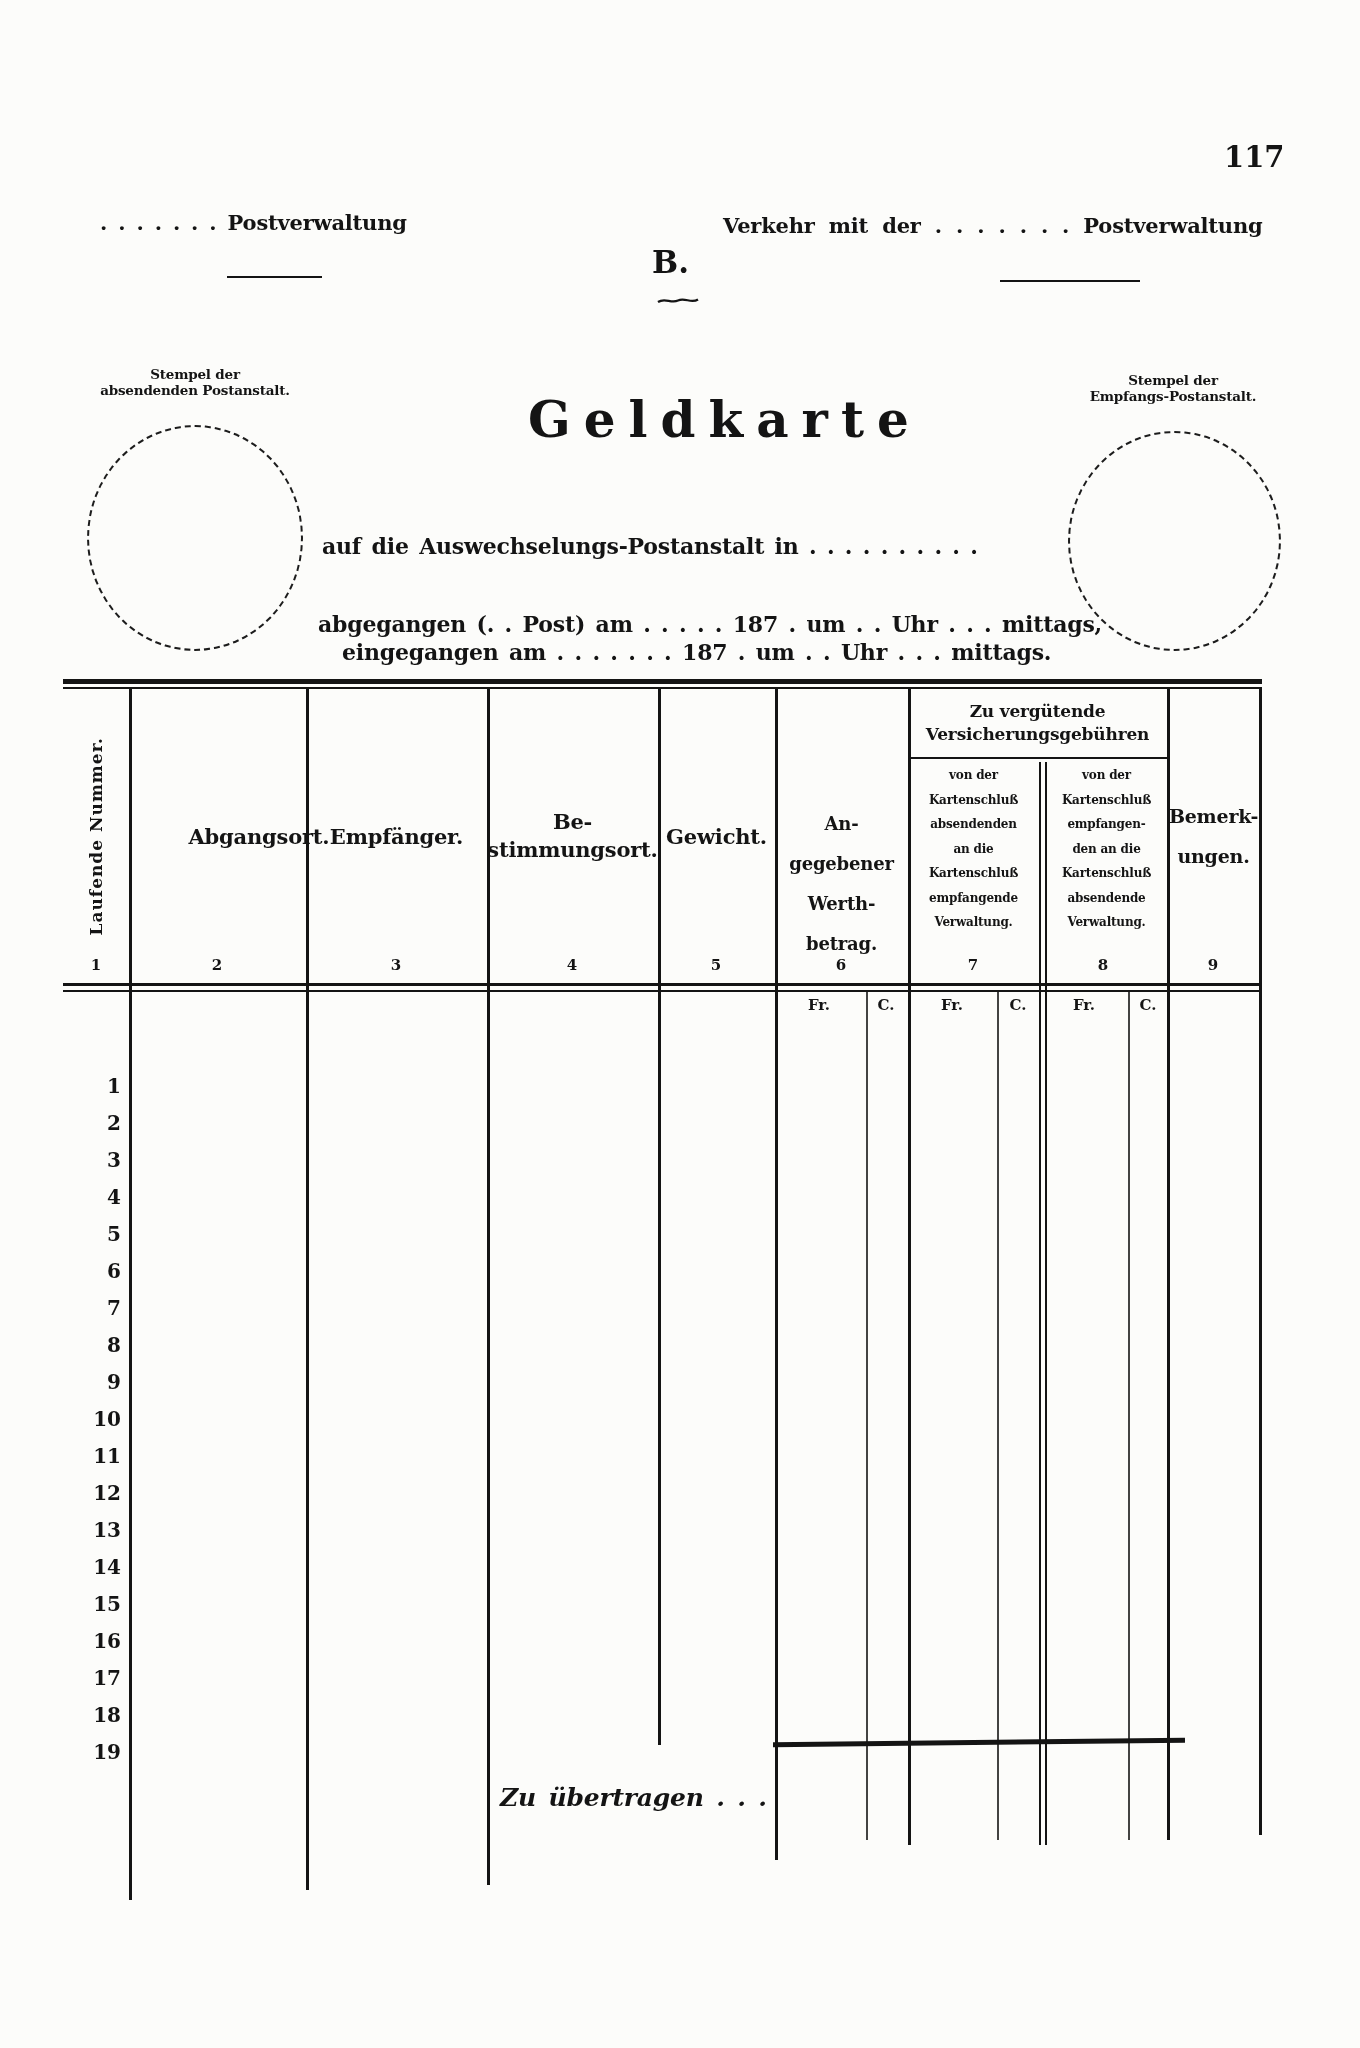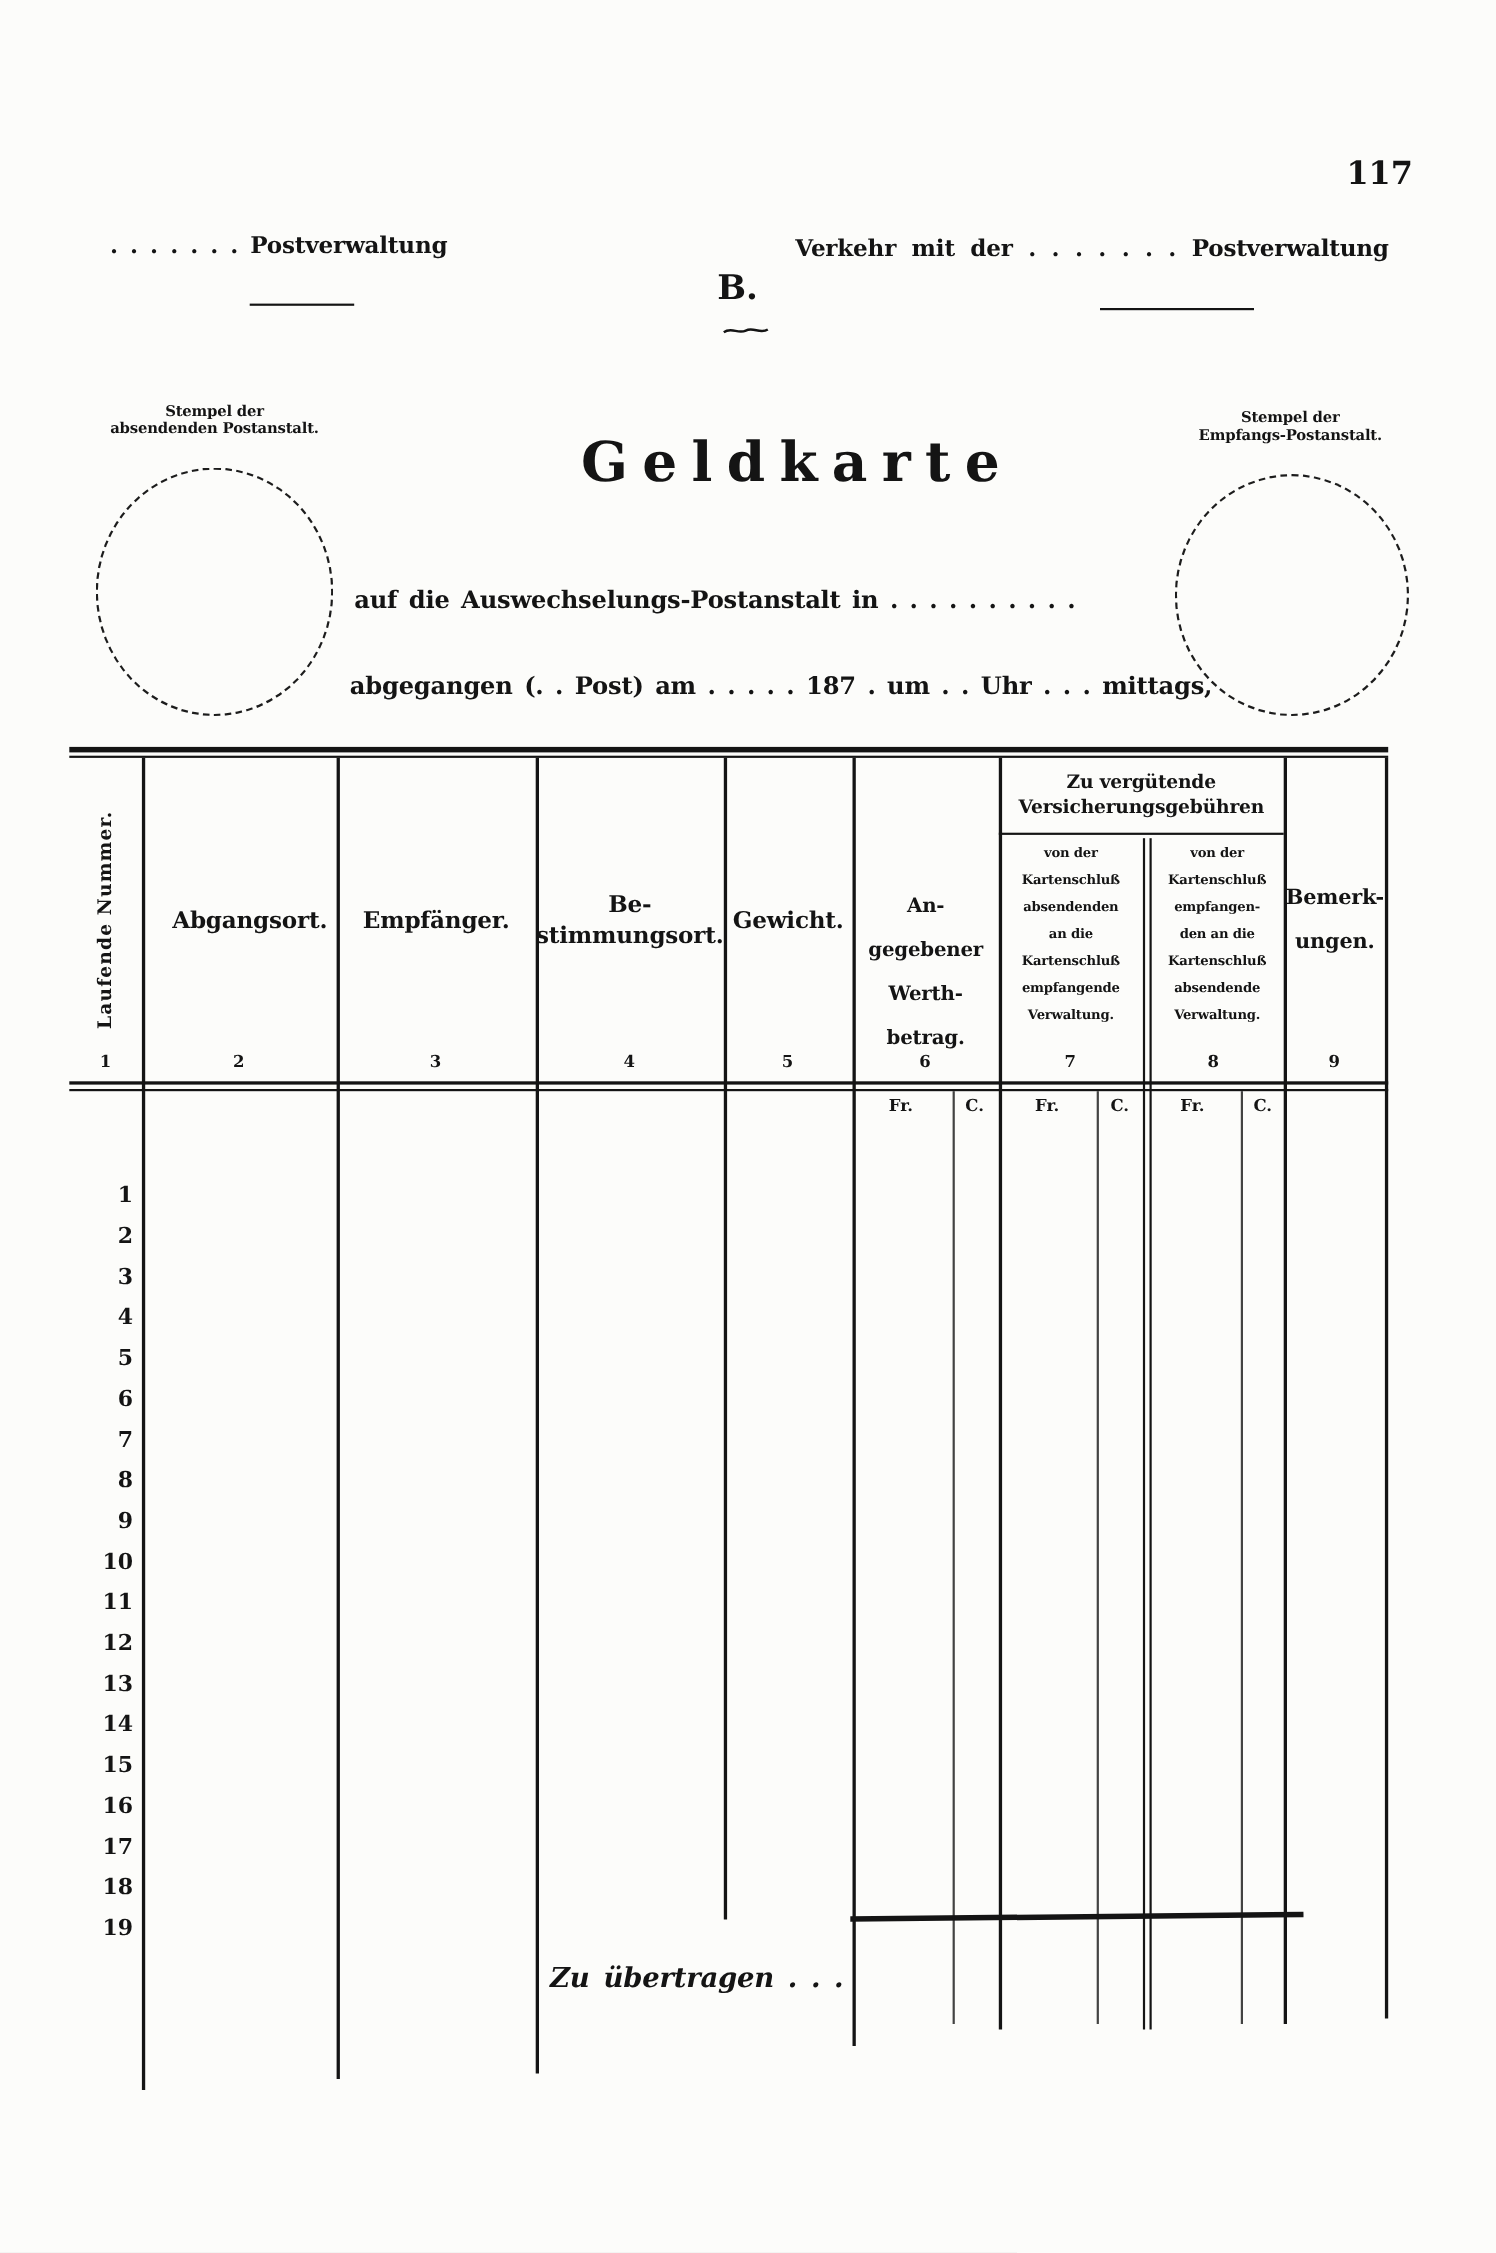--- a/index.html
+++ b/index.html
@@ -56,20 +56,21 @@
 
   <div class="abs stamp-label frak" style="left:1058px;top:372px;">
     <span style="display:block;">Stempel der</span>
     <span style="display:block;">Empfangs-Postanstalt.</span>
   </div>
   <div class="abs stamp-circle" style="left:1068px;top:431px;width:209px;height:216px;"></div>
 
   <div class="abs title">Geldkarte</div>
   <div class="abs fline frak" style="left:322px;top:533px;">auf die Auswechselungs-Postanstalt in . . . . . . . . . .</div>
   <div class="abs fline frak" style="left:318px;top:611px;">abgegangen (. . Post) am . . . . . 187 . um . . Uhr . . . mittags,</div>
+  <div class="abs fline frak" style="left:342px;top:639px;">eingegangen am . . . . . . . 187 . um . . Uhr . . . mittags.</div>
 
   <div class="rule" style="left:63px;top:679px;width:1199px;height:5px;"></div>
   <div class="rule" style="left:63px;top:687px;width:1199px;height:2px;"></div>
 
   <div class="rule" style="left:908px;top:757px;width:259px;height:2px;"></div>
 
   <div class="rule" style="left:63px;top:983px;width:1199px;height:3px;"></div>
   <div class="rule" style="left:63px;top:990px;width:1199px;height:2px;"></div>
 
   <div class="rule" style="left:773px;top:1740px;width:412px;height:5px;transform:rotate(-0.6deg);"></div>
@@ -85,21 +86,21 @@
   <div class="rule" style="left:1167px;top:689px;width:3px;height:1151px;"></div>
   <div class="rule" style="left:1259px;top:689px;width:3px;height:1146px;"></div>
 
   <div class="rule" style="left:866px;top:992px;width:1.5px;height:848px;opacity:.8;"></div>
   <div class="rule" style="left:997px;top:992px;width:1.5px;height:848px;opacity:.8;"></div>
   <div class="rule" style="left:1128px;top:992px;width:1.5px;height:848px;opacity:.8;"></div>
 
   <div class="abs cell" style="left:63px;top:689px;width:66px;height:294px;">
     <span class="rot">Laufende Nummer.</span>
   </div>
-  <div class="abs cell frak" style="left:129px;top:689px;width:196px;height:294px;font-size:21px;">Abgangsort.</div>
+  <div class="abs cell frak" style="left:129px;top:689px;width:196px;height:294px;font-size:21px;padding-left:32px;">Abgangsort.</div>
   <div class="abs cell frak" style="left:306px;top:689px;width:181px;height:294px;font-size:21px;">Empfänger.</div>
   <div class="abs cell col frak" style="left:487px;top:689px;width:171px;height:294px;font-size:21px;line-height:28px;">
 
   <span>Be-</span>
       <span>stimmungsort.</span>
     </div>
   <div class="abs cell frak" style="left:658px;top:689px;width:117px;height:294px;font-size:21px;">Gewicht.</div>
   <div class="abs cell col frak" style="left:775px;top:689px;width:133px;height:294px;font-size:18px;line-height:40px;margin-top:48px;">
 
   <span>An-</span>

